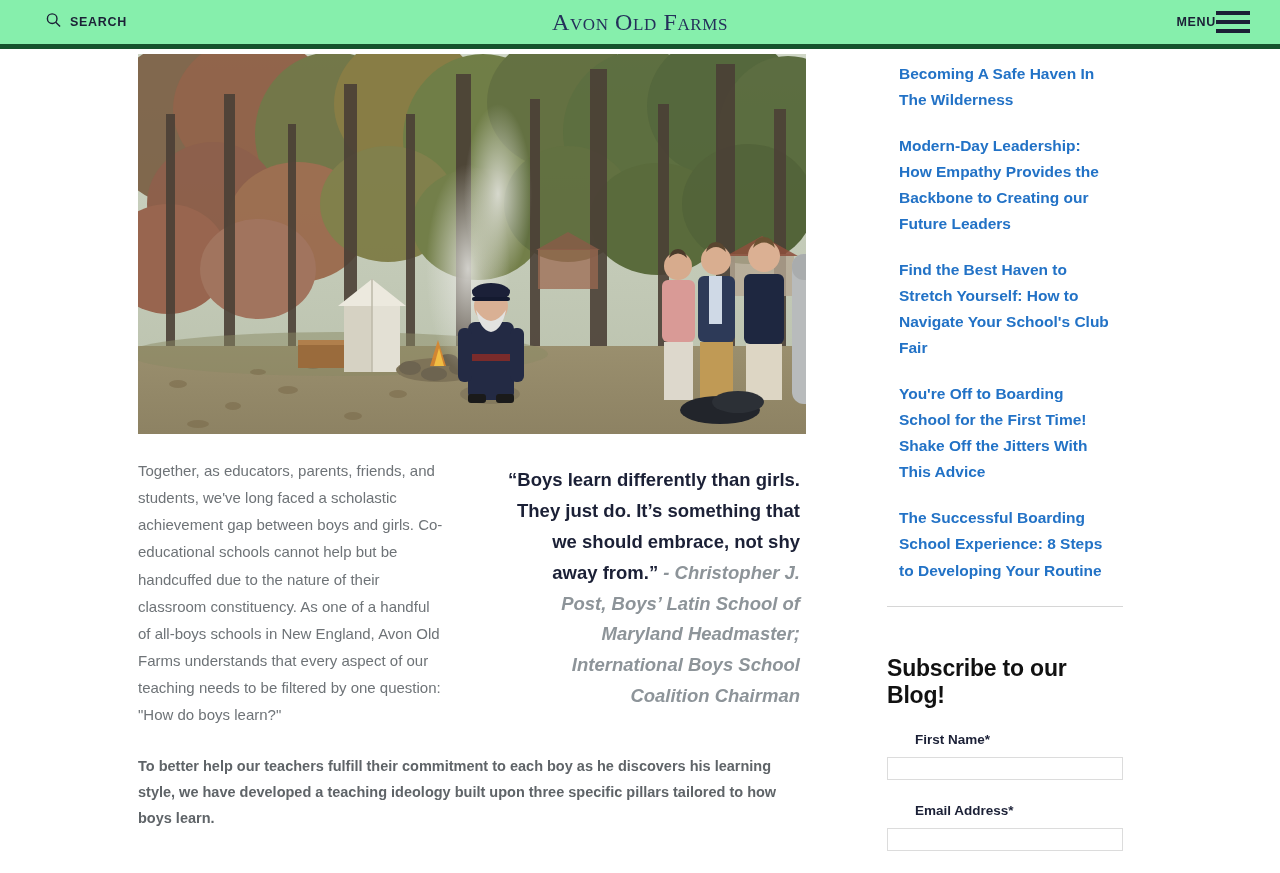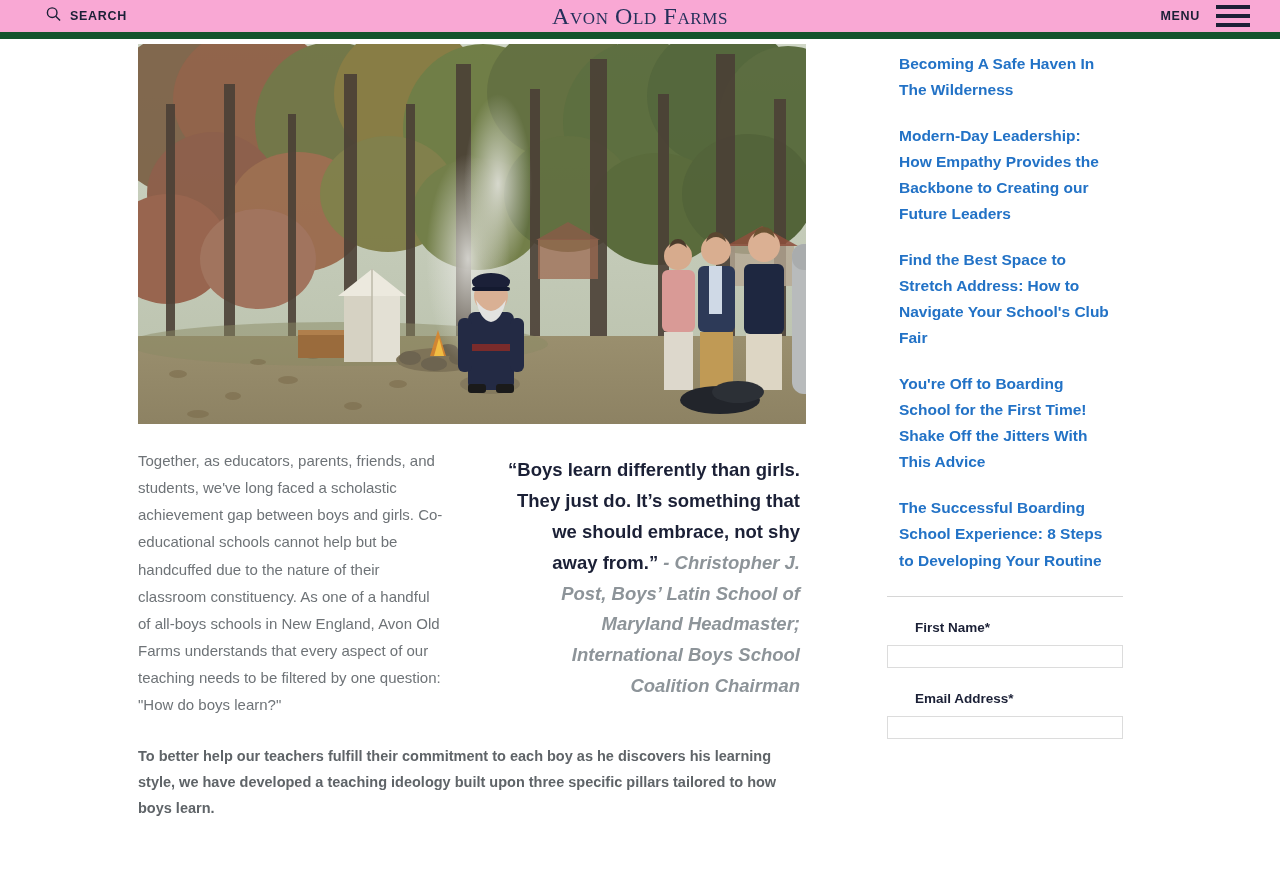--- a/index.html
+++ b/index.html
@@ -7,24 +7,24 @@
     margin: 0; padding: 0;
     width: 1280px; height: 873px;
     overflow: hidden;
     background: #ffffff;
     font-family: "Liberation Sans", sans-serif;
   }
 
   
   .site-header {
     position: relative;
-    height: 39px;
+    height: 49px;
     width: 1280px;
-    background: #f9a8d4;
-    border-bottom: 7px solid #14532d;
+    background: #86efac;
+    border-bottom: 5px solid #14532d;
     display: flex;
     align-items: center;
   }
   .header-search {
     position: absolute;
     left: 46px;
     top: 50%;
     transform: translateY(-50%);
     display: flex;
     align-items: center;
@@ -52,21 +52,21 @@
     white-space: nowrap;
     line-height: 1;
   }
   .header-menu {
     position: absolute;
     right: 30px;
     top: 50%;
     transform: translateY(-50%);
     display: flex;
     align-items: center;
-    gap: 16px;
+    gap: 0;
     cursor: pointer;
   }
   .header-menu-label {
     font-size: 12.5px;
     font-weight: bold;
     letter-spacing: 0.7px;
     color: #1b2036;
     line-height: 1;
   }
   .hamburger { width: 34px; display: flex; flex-direction: column; gap: 5px; }
@@ -384,32 +384,33 @@
   <aside class="sidebar-col">
 
     <ul class="recent-posts">
       <li>
         <a class="recent-post-link" href="#">Becoming A Safe Haven In The Wilderness</a>
       </li>
       <li>
         <a class="recent-post-link" href="#">Modern-Day Leadership: How Empathy Provides the Backbone to Creating our Future Leaders</a>
       </li>
       <li>
-        <a class="recent-post-link" href="#">Find the Best Space to Stretch Address: How to Navigate Your School's Club Fair</a>
+        <a class="recent-post-link" href="#">Find the Best Haven to Stretch Yourself: How to Navigate Your School's Club Fair</a>
       </li>
       <li>
         <a class="recent-post-link" href="#">You're Off to Boarding School for the First Time! Shake Off the Jitters With This Advice</a>
       </li>
       <li>
         <a class="recent-post-link" href="#">The Successful Boarding School Experience: 8 Steps to Developing Your Routine</a>
       </li>
     </ul>
 
     <hr class="sidebar-divider">
 
+    <h2 class="subscribe-title">Subscribe to our Blog!</h2>
 
     <form>
 
       <div class="form-field">
         <label class="form-label">First Name*</label>
         <input class="form-input" type="text" value="" style="">
       </div>
 
 
       <div class="form-field">

